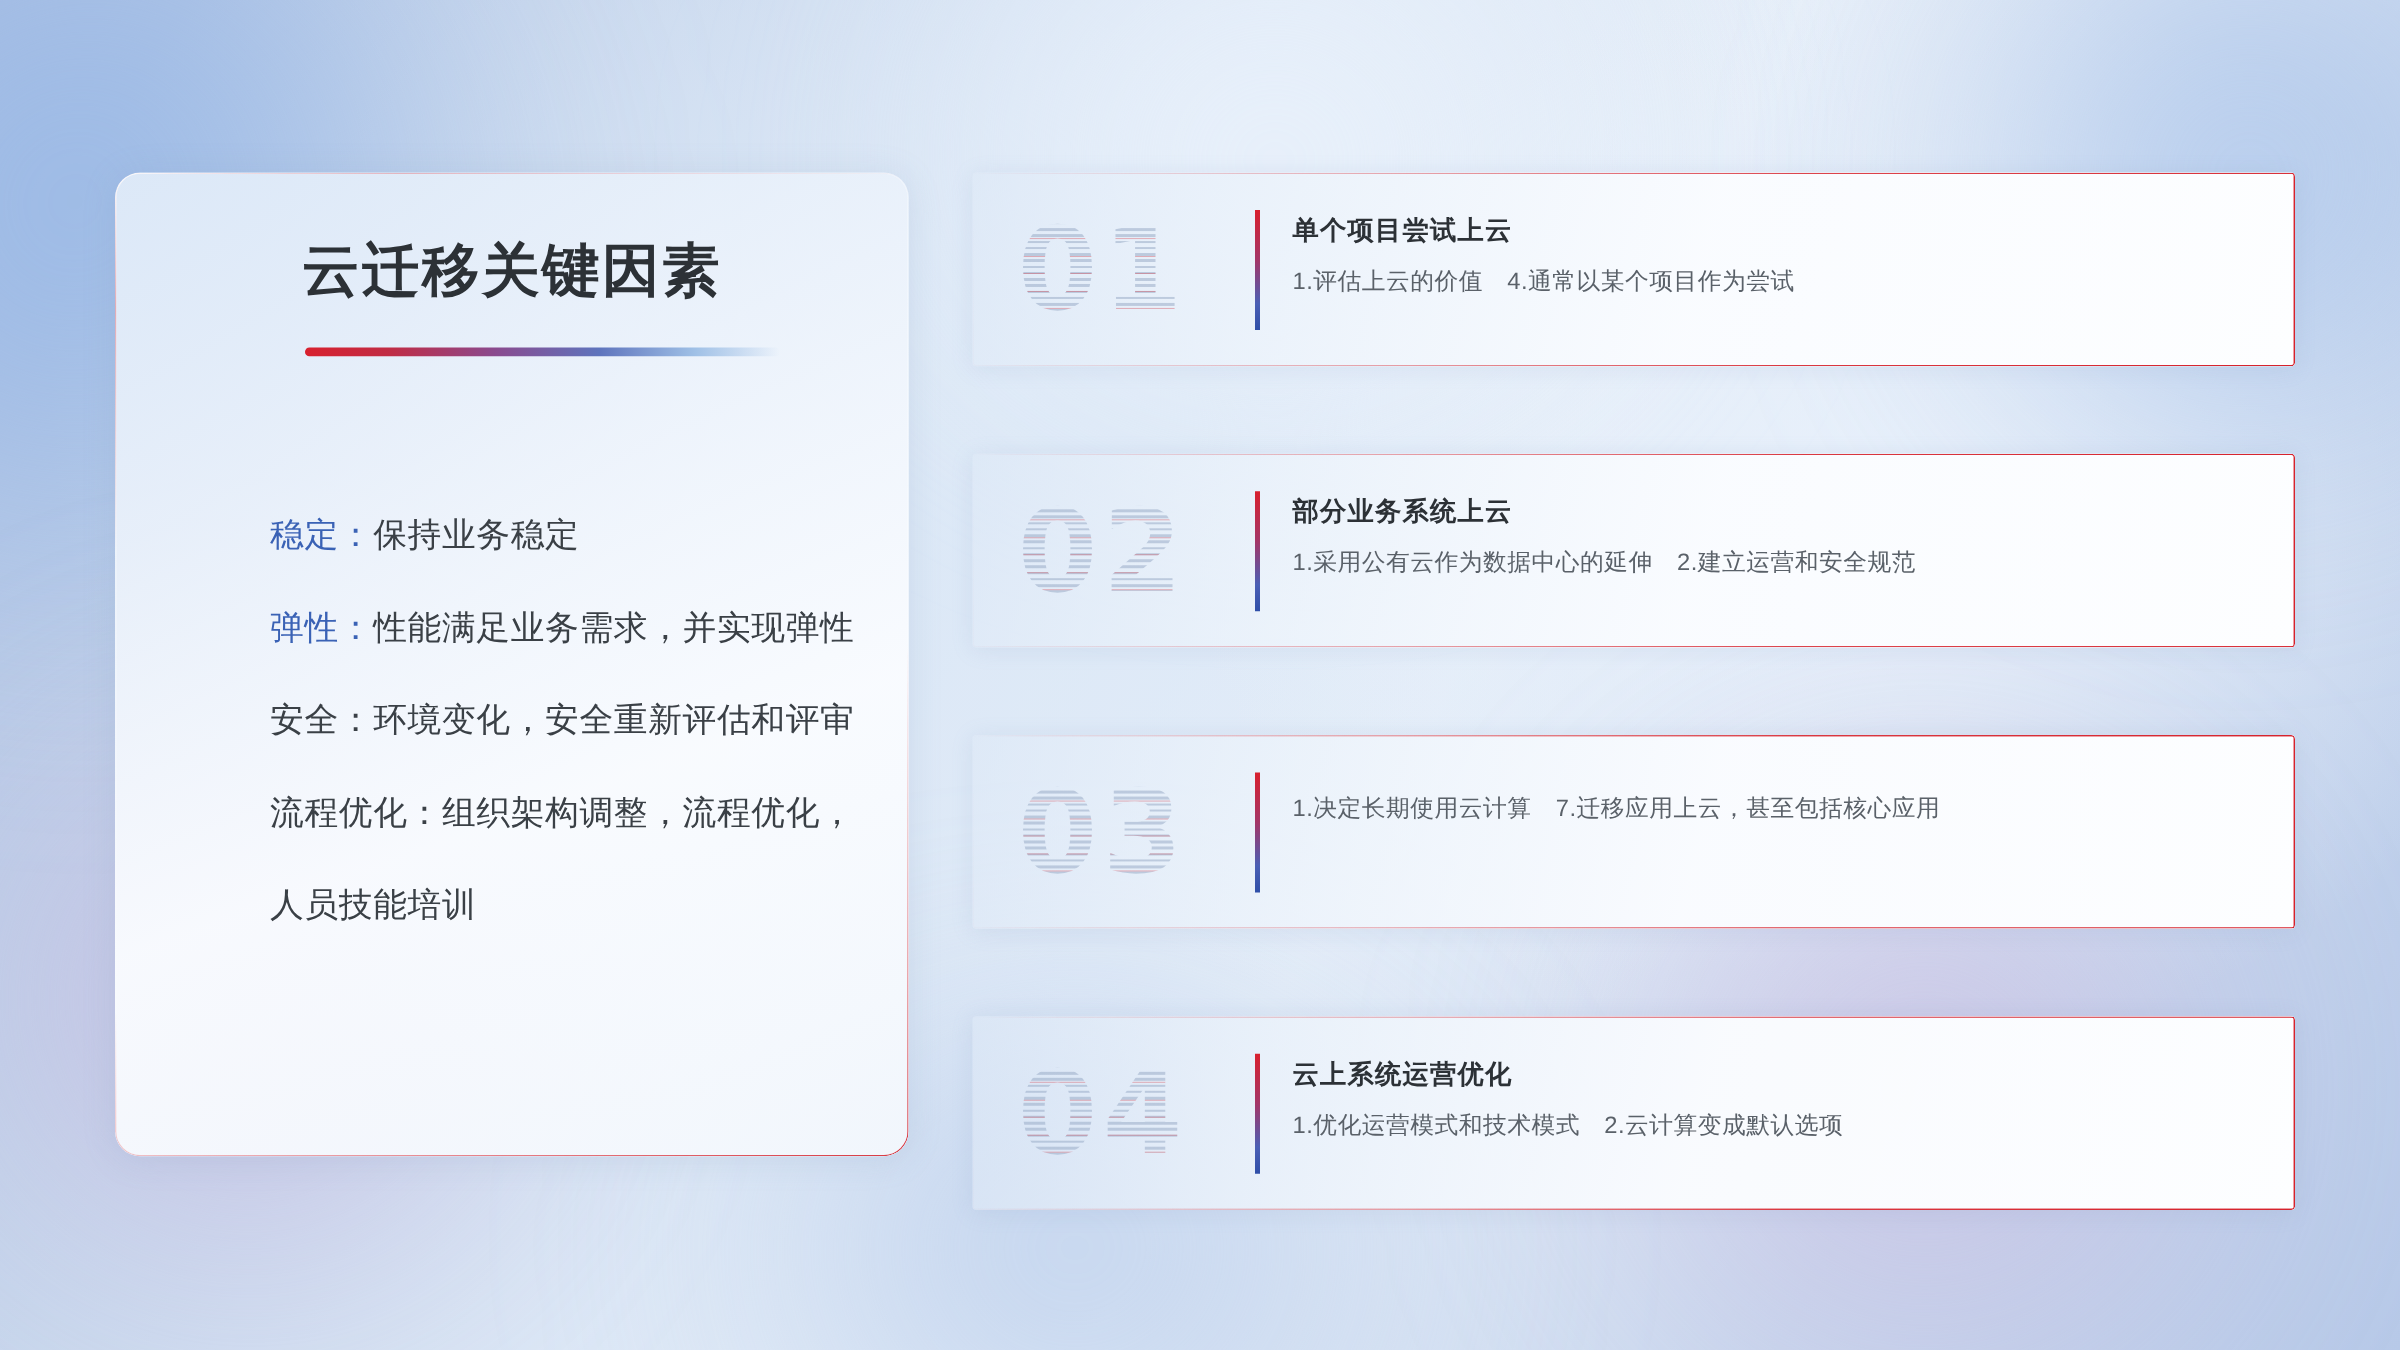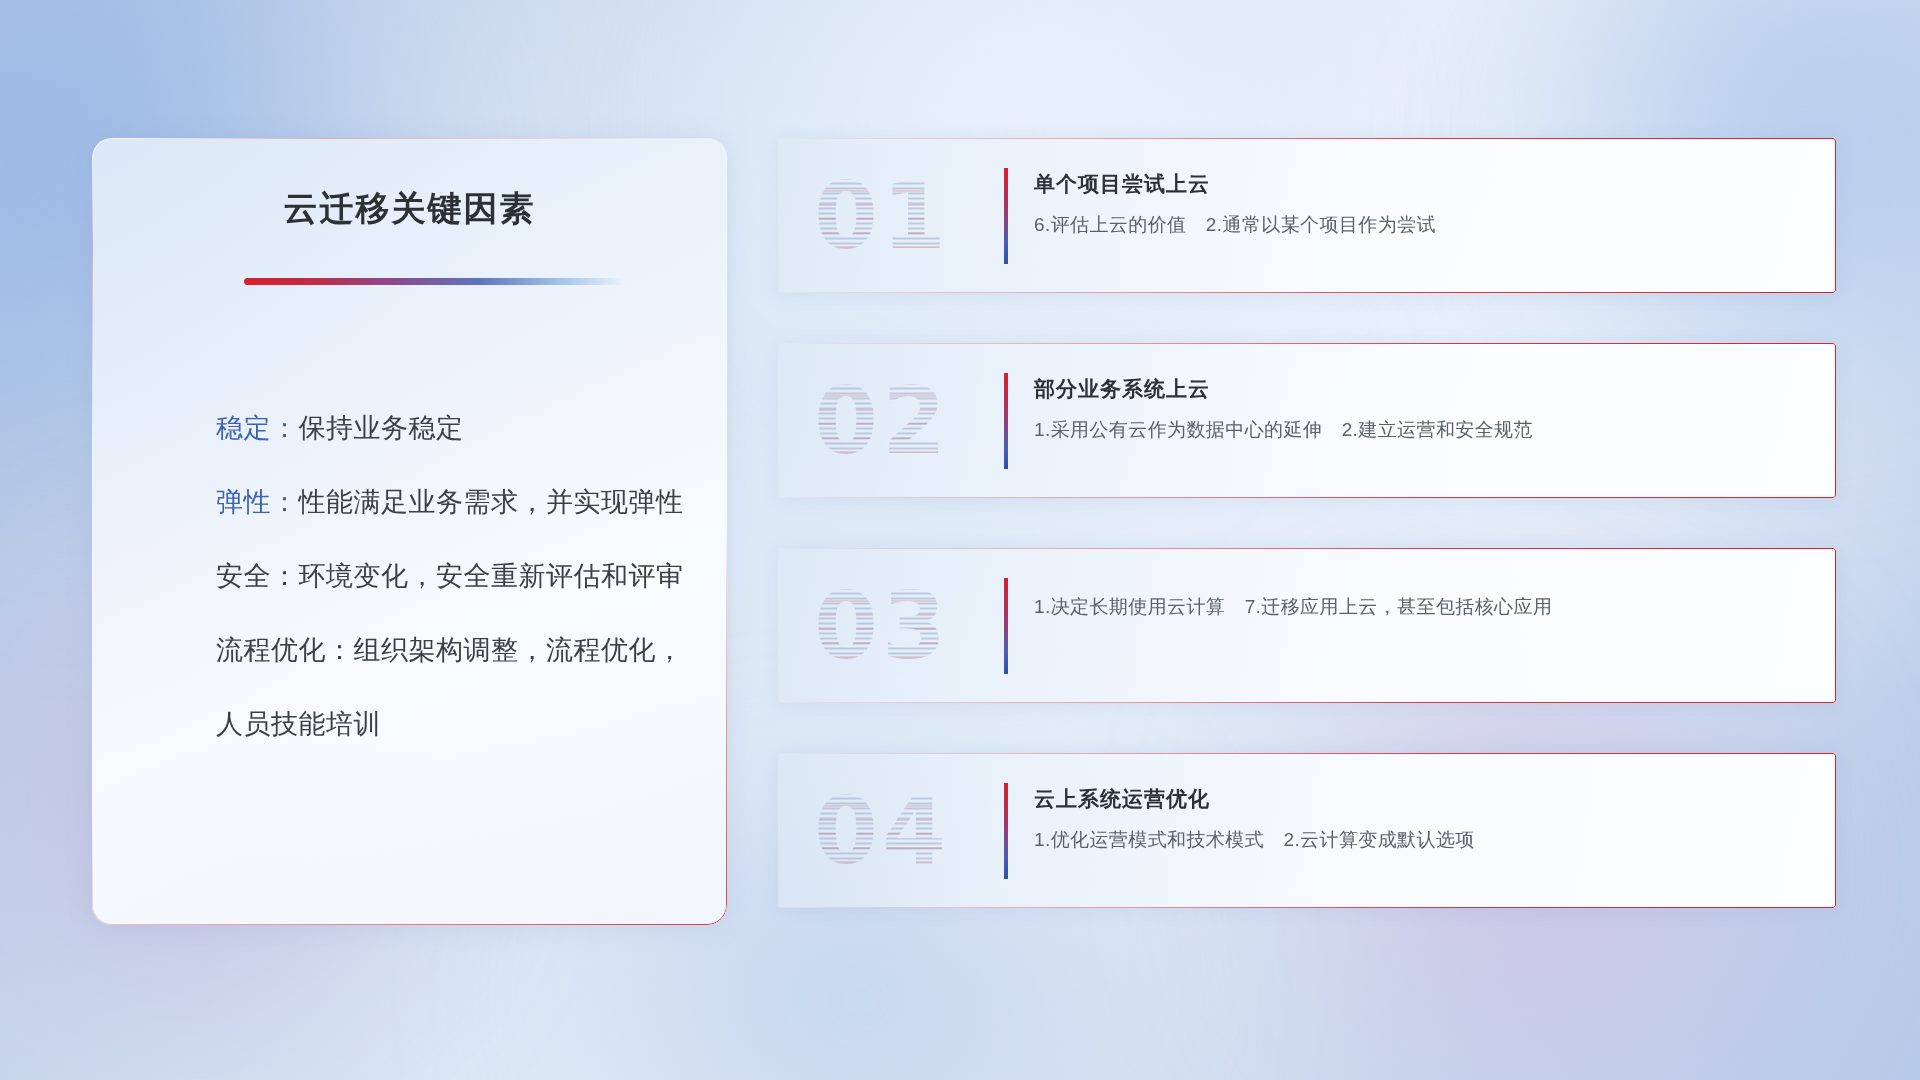--- a/index.html
+++ b/index.html
@@ -46,38 +46,38 @@
     border:1.6px solid transparent;
     background:
       linear-gradient(170deg, rgba(255,255,255,.95), rgba(255,255,255,.35)) padding-box,
       linear-gradient(155deg, rgba(255,255,255,.9) 0%, rgba(226,120,128,.55) 10%, rgba(255,255,255,.25) 28%,
                       rgba(255,255,255,.2) 62%, rgba(226,84,92,.75) 86%, rgba(214,46,56,.95) 100%) border-box;
     -webkit-mask:linear-gradient(#000 0 0) padding-box, linear-gradient(#000 0 0);
     -webkit-mask-composite:xor; mask-composite:exclude;
   }
   #panel-title {
     position:absolute; left:0; right:0; top:48px; text-align:center;
-    font-size:34px; font-weight:700; color:#2c3136; letter-spacing:2px;
+    font-size:46px; font-weight:700; color:#2c3136; letter-spacing:2px;
   }
   #title-rule {
     position:absolute; left:152px; top:140px; width:380px; height:7px;
     background:linear-gradient(90deg, #d8202e 0%, #c02c45 18%, #8a4a8e 40%, #5e74bd 62%, #9fc0e6 82%, rgba(200,222,245,0) 100%);
     border-radius:4px;
   }
   #factor-list { position:absolute; left:124px; top:272px; right:36px; }
   .factor-row { margin-bottom:38px; font-size:27px; line-height:36px; color:#3a4046; letter-spacing:.5px; }
   .factor-row:last-child { margin-bottom:0; }
   .factor-label { color:#3a4046; }
   .factor-label.accent { color:#3a62b5; }
   .factor-text { color:#3a4046; }
 
   
   #cards { position:absolute; left:778px; top:138px; width:1058px; }
   .step-card {
-    position:relative; height:155px; margin-bottom:50px; overflow:hidden;
+    position:relative; height:155px; margin-bottom:70px; overflow:hidden;
     border-radius:3px;
     background:linear-gradient(104deg, rgba(222,233,247,.55) 0%, rgba(236,243,251,.8) 22%, rgba(250,252,255,.97) 55%, rgba(253,254,255,1) 100%);
     box-shadow:0 2px 18px rgba(118,146,188,.14);
   }
   .step-card:last-child { margin-bottom:16px; }
   .card-edge {
     position:absolute; inset:0; pointer-events:none; border-radius:3px;
     border:1.8px solid transparent;
     background:
       linear-gradient(#0000 0 0) padding-box,
@@ -143,21 +143,21 @@
 </section>
 
 <section id="cards">
     <article class="step-card">
       <div class="card-edge"></div>
       <div class="card-num">01</div>
       <div class="card-num-tint">01</div>
       <div class="card-divider"></div>
       <div class="card-body">
         <div class="card-title">单个项目尝试上云</div>
-        <div class="card-sub">6.评估上云的价值　2.通常以某个项目作为尝试</div>
+        <div class="card-sub">1.评估上云的价值　4.通常以某个项目作为尝试</div>
       </div>
     </article>
     <article class="step-card">
       <div class="card-edge"></div>
       <div class="card-num">02</div>
       <div class="card-num-tint">02</div>
       <div class="card-divider"></div>
       <div class="card-body">
         <div class="card-title">部分业务系统上云</div>
         <div class="card-sub">1.采用公有云作为数据中心的延伸　2.建立运营和安全规范</div>

